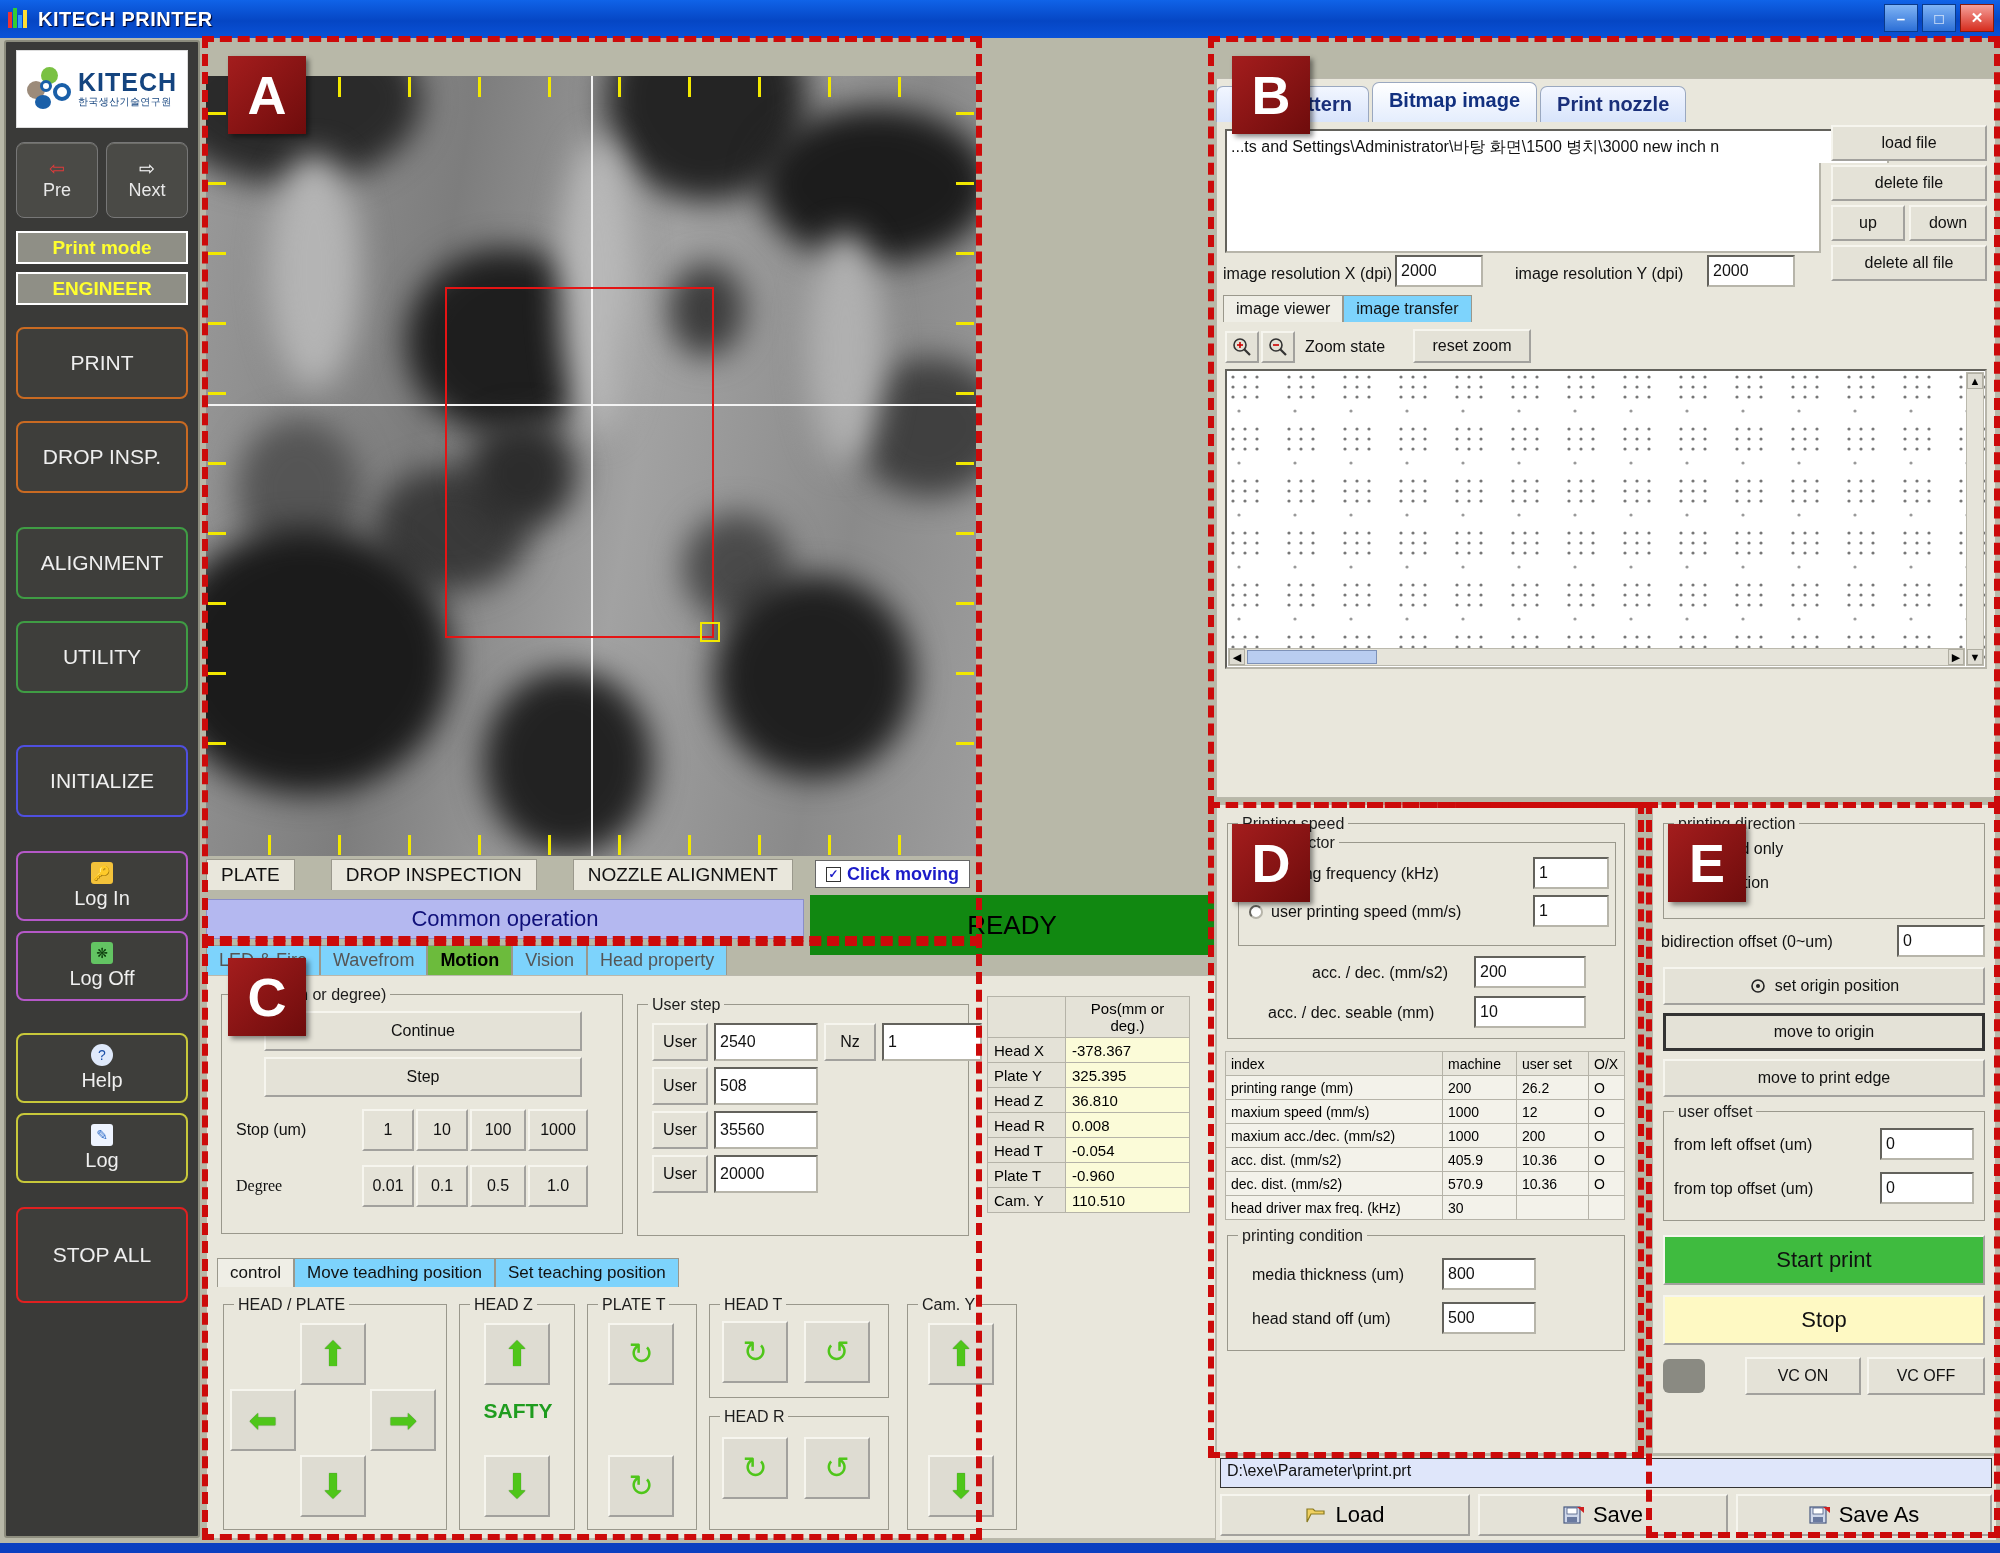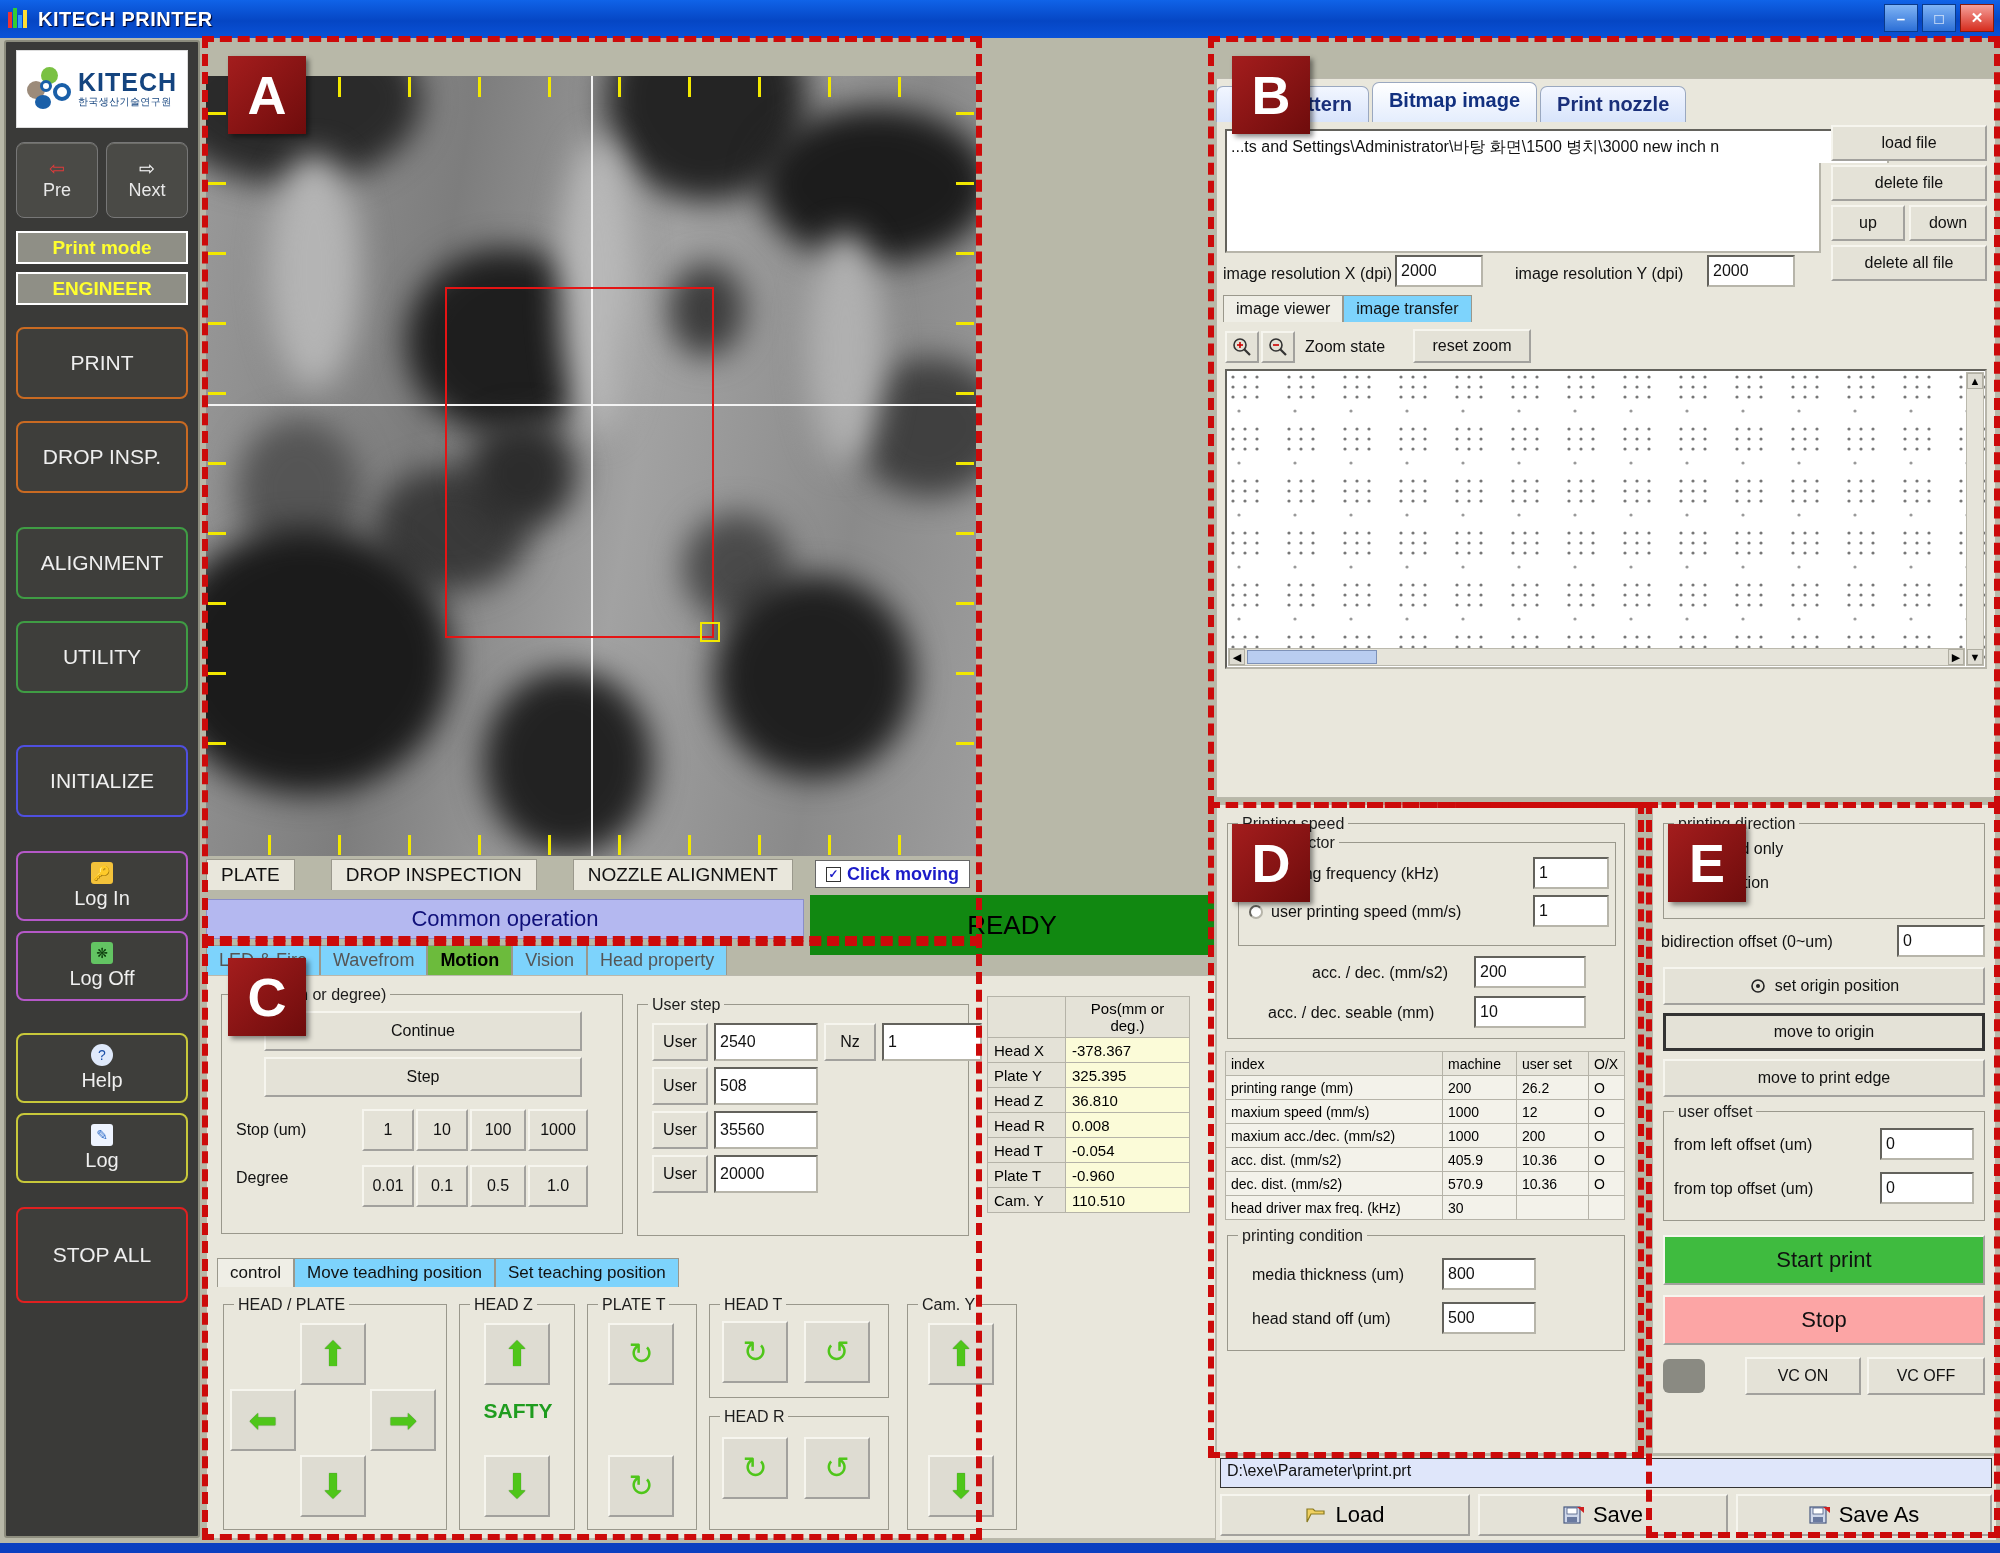--- a/index.html
+++ b/index.html
@@ -340,21 +340,21 @@
         <span class="lg">mode (um or degree)</span>
         <div class="btn" style="position:absolute;left:42px;top:62px;width:318px;height:40px;">Step</div>
         <div class="btn" style="position:absolute;left:42px;top:16px;width:318px;height:40px;">Continue</div>
 
         <span class="lbl" style="position:absolute;left:14px;top:126px;">Stop (um)</span>
         <div class="btn" style="position:absolute;left:140px;top:114px;width:52px;height:42px;">1</div>
         <div class="btn" style="position:absolute;left:194px;top:114px;width:52px;height:42px;">10</div>
         <div class="btn" style="position:absolute;left:248px;top:114px;width:56px;height:42px;">100</div>
         <div class="btn" style="position:absolute;left:306px;top:114px;width:60px;height:42px;">1000</div>
 
-        <span class="lbl" style="position:absolute;left:14px;top:174px;">Degree</span>
+        <span class="lbl" style="position:absolute;left:14px;top:182px;font-family:Liberation Serif, serif;">Degree</span>
         <div class="btn" style="position:absolute;left:140px;top:170px;width:52px;height:42px;">0.01</div>
         <div class="btn" style="position:absolute;left:194px;top:170px;width:52px;height:42px;">0.1</div>
         <div class="btn" style="position:absolute;left:248px;top:170px;width:56px;height:42px;">0.5</div>
         <div class="btn" style="position:absolute;left:306px;top:170px;width:60px;height:42px;">1.0</div>
       </div>
 
       <div class="grp" style="position:absolute;left:430px;top:28px;width:332px;height:232px;">
         <span class="lg">User step</span>
         <div class="btn" style="position:absolute;left:14px;top:18px;width:56px;height:38px;">User</div>
         <div class="txt" style="position:absolute;left:76px;top:18px;width:104px;height:38px;">2540</div>
@@ -653,21 +653,21 @@
 
       <div class="grp" style="position:absolute;left:10px;top:306px;width:322px;height:110px;">
         <span class="lg">user offset</span>
         <span class="lbl" style="position:absolute;left:10px;top:24px;">from left offset (um)</span>
         <div class="txt" style="position:absolute;left:216px;top:16px;width:94px;height:32px;">0</div>
         <span class="lbl" style="position:absolute;left:10px;top:68px;">from top offset (um)</span>
         <div class="txt" style="position:absolute;left:216px;top:60px;width:94px;height:32px;">0</div>
       </div>
 
       <div class="btn" style="position:absolute;left:10px;top:430px;width:322px;height:50px;background:#3fbb3f;font-size:22px;">Start print</div>
-      <div class="btn" style="position:absolute;left:10px;top:490px;width:322px;height:50px;background:#fca5a5;font-size:22px;">Stop</div>
+      <div class="btn" style="position:absolute;left:10px;top:490px;width:322px;height:50px;background:#fef9c3;font-size:22px;">Stop</div>
 
       <div style="position:absolute;left:10px;top:554px;width:42px;height:34px;background:#8a8a82;border-radius:6px;"></div>
       <div class="btn" style="position:absolute;left:92px;top:552px;width:116px;height:38px;">VC ON</div>
       <div class="btn" style="position:absolute;left:214px;top:552px;width:118px;height:38px;">VC OFF</div>
     </div>
 
     <div id="bottombar">
       <div id="pathbox">D:\exe\Parameter\print.prt</div>
       <div class="savebtn" style="left:4px;width:250px;">
         <svg width="22" height="18" viewBox="0 0 22 18">

